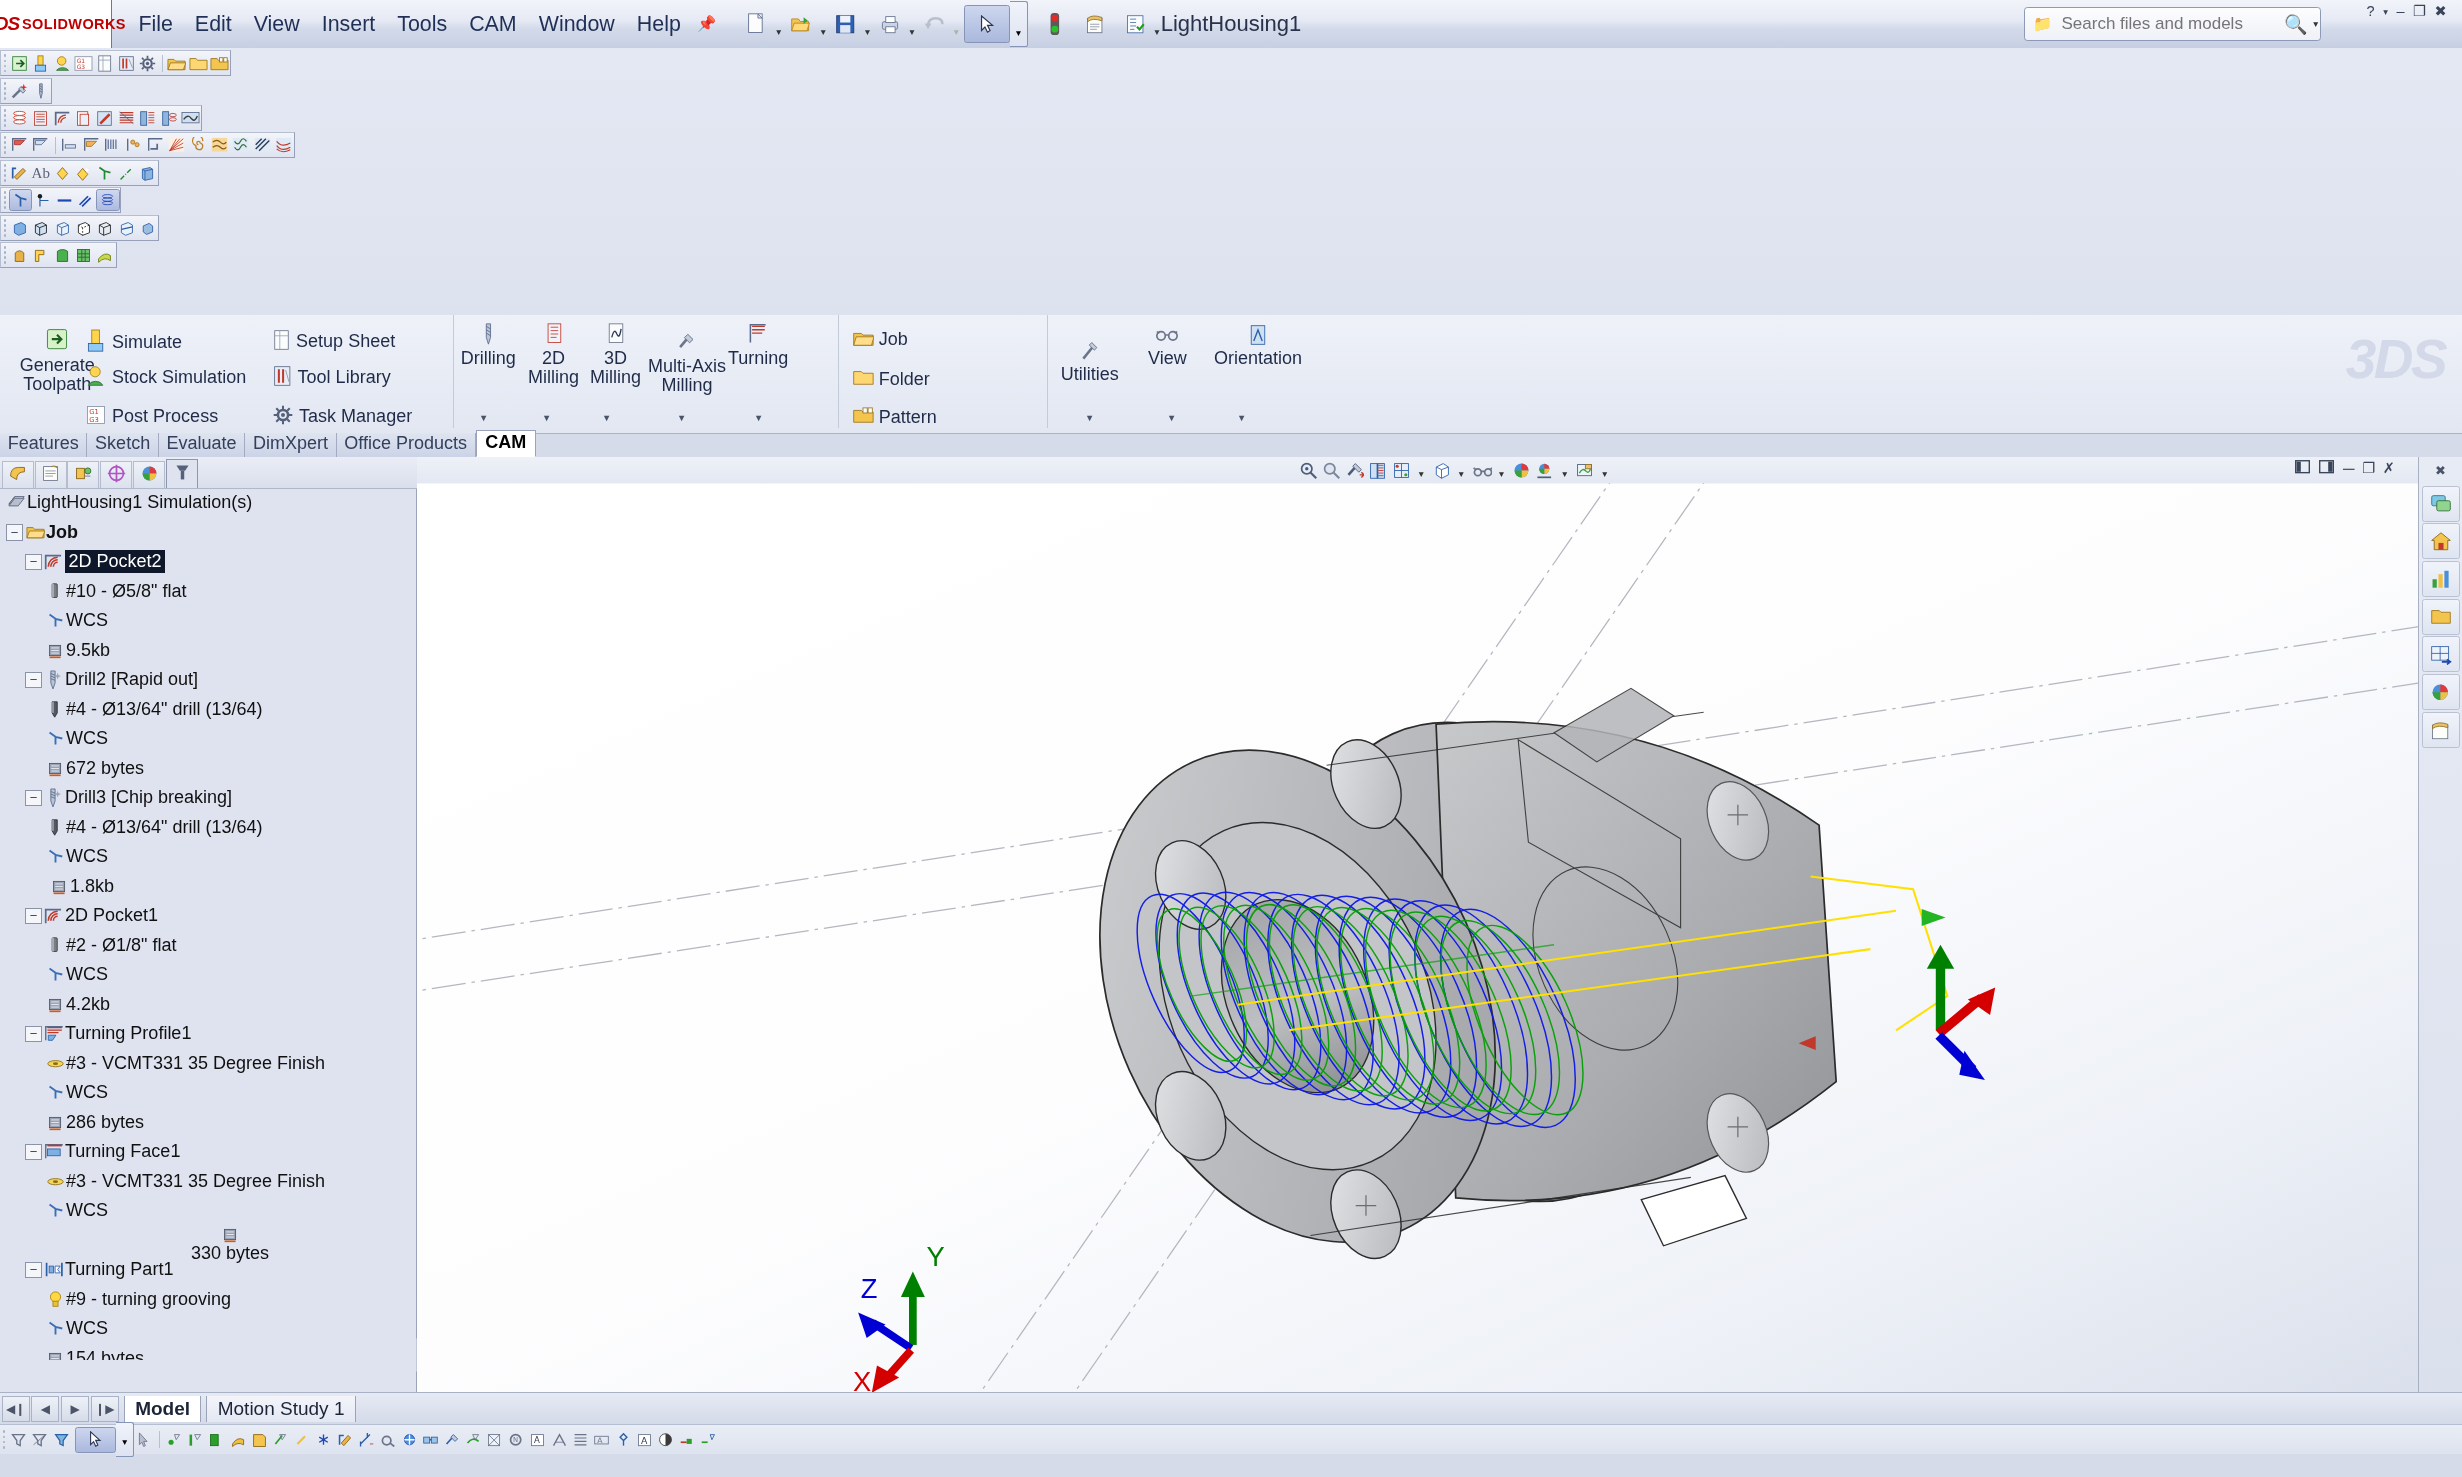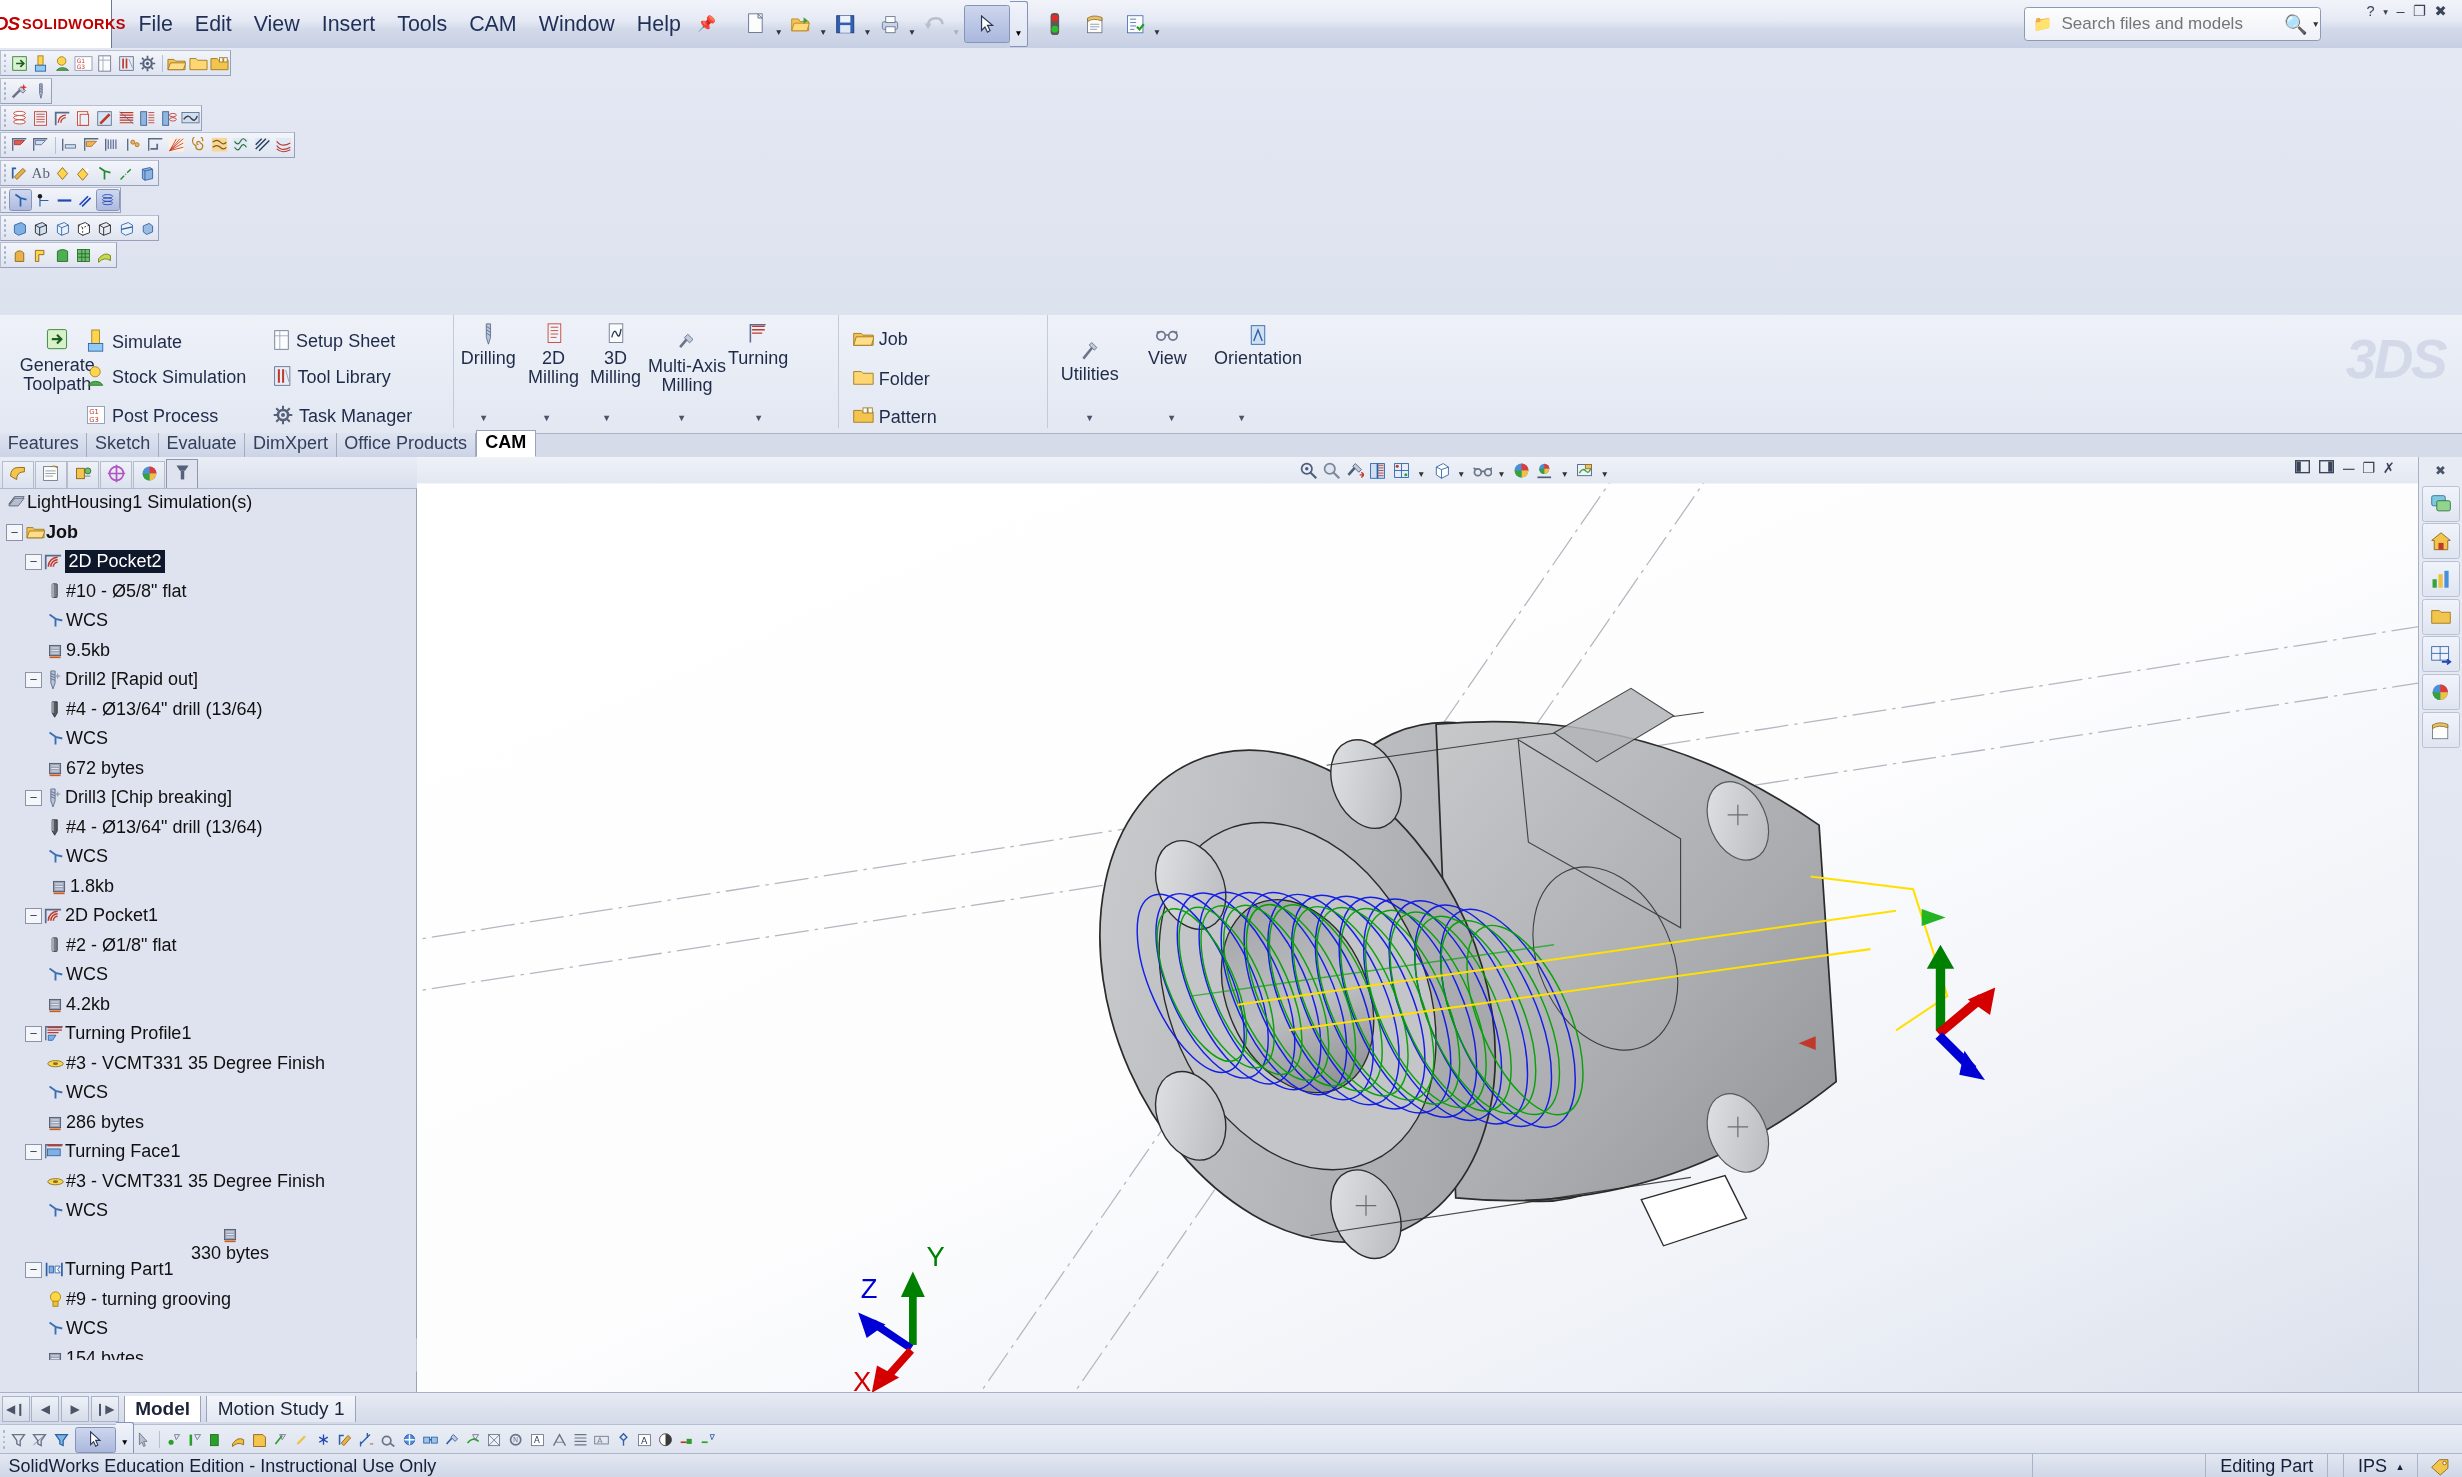--- a/index.html
+++ b/index.html
@@ -249,20 +249,21 @@
         <svg width="20.5" height="20.5" viewBox="0 0 24 24">
             <rect x="3" y="2" width="18" height="20" fill="#fafcff" stroke="#4b6fa6"></rect>
             <path d="M6 6h7M6 10h7M6 14h7M6 18h5" stroke="#4b6fa6"></path>
             <path d="M14 15l3 3 5-6" stroke="#1f9d1f" stroke-width="2.5" fill="none"></path>
           </svg>
       </div>
       <div class="tarrow">▼</div>
     </div>
   </div>
 
+  <div class="doc-title">LightHousing1</div>
 
   <div class="searchwrap">
     <span class="folder">📁</span>
     <input placeholder="Search files and models" style="">
     <span class="mag">🔍</span>
     <span class="dd">▼</span>
   </div>
 
   <div class="wincontrols">
     <span>?</span>
@@ -1766,33 +1767,15 @@
         </svg>
       </div>
     <div class="ic">
         <svg width="17" height="15.4" viewBox="0 0 20 18">
           <path d="M2 12h7" stroke="#2aa02a" stroke-width="2"></path>
           <path d="M12 3 L17 3 L14 9z" fill="none" stroke="#2b5fa8"></path>
         </svg>
       </div>
   </div>
 
-  <div class="statusbar">
-    <div class="txt">SolidWorks Education Edition - Instructional Use Only</div>
-    <div class="sb-right">
-      <div class="sb-cell" style="min-width:145px;"></div>
-      <div class="sb-cell">Editing Part</div>
-      <div class="sb-cell" style="width:15.4px;padding:0;"></div>
-      <div class="sb-cell">
-        <span>IPS</span>
-        <span style="font-size:11px;margin-left:10.3px;">▴</span>
-      </div>
-      <div class="sb-cell" style="padding:0 12px;">
-        <svg width="20.5" height="19" viewBox="0 0 24 22">
-            <path d="M2 12 L11 3 L21 3 L21 13 L12 21 Z" fill="#f3c44e" stroke="#8a6012"></path>
-            <circle cx="17" cy="7" r="2" fill="#fff" stroke="#8a6012"></circle>
-          </svg>
-      </div>
-    </div>
-  </div>
 
 </div>
 
 
 </body></html>

